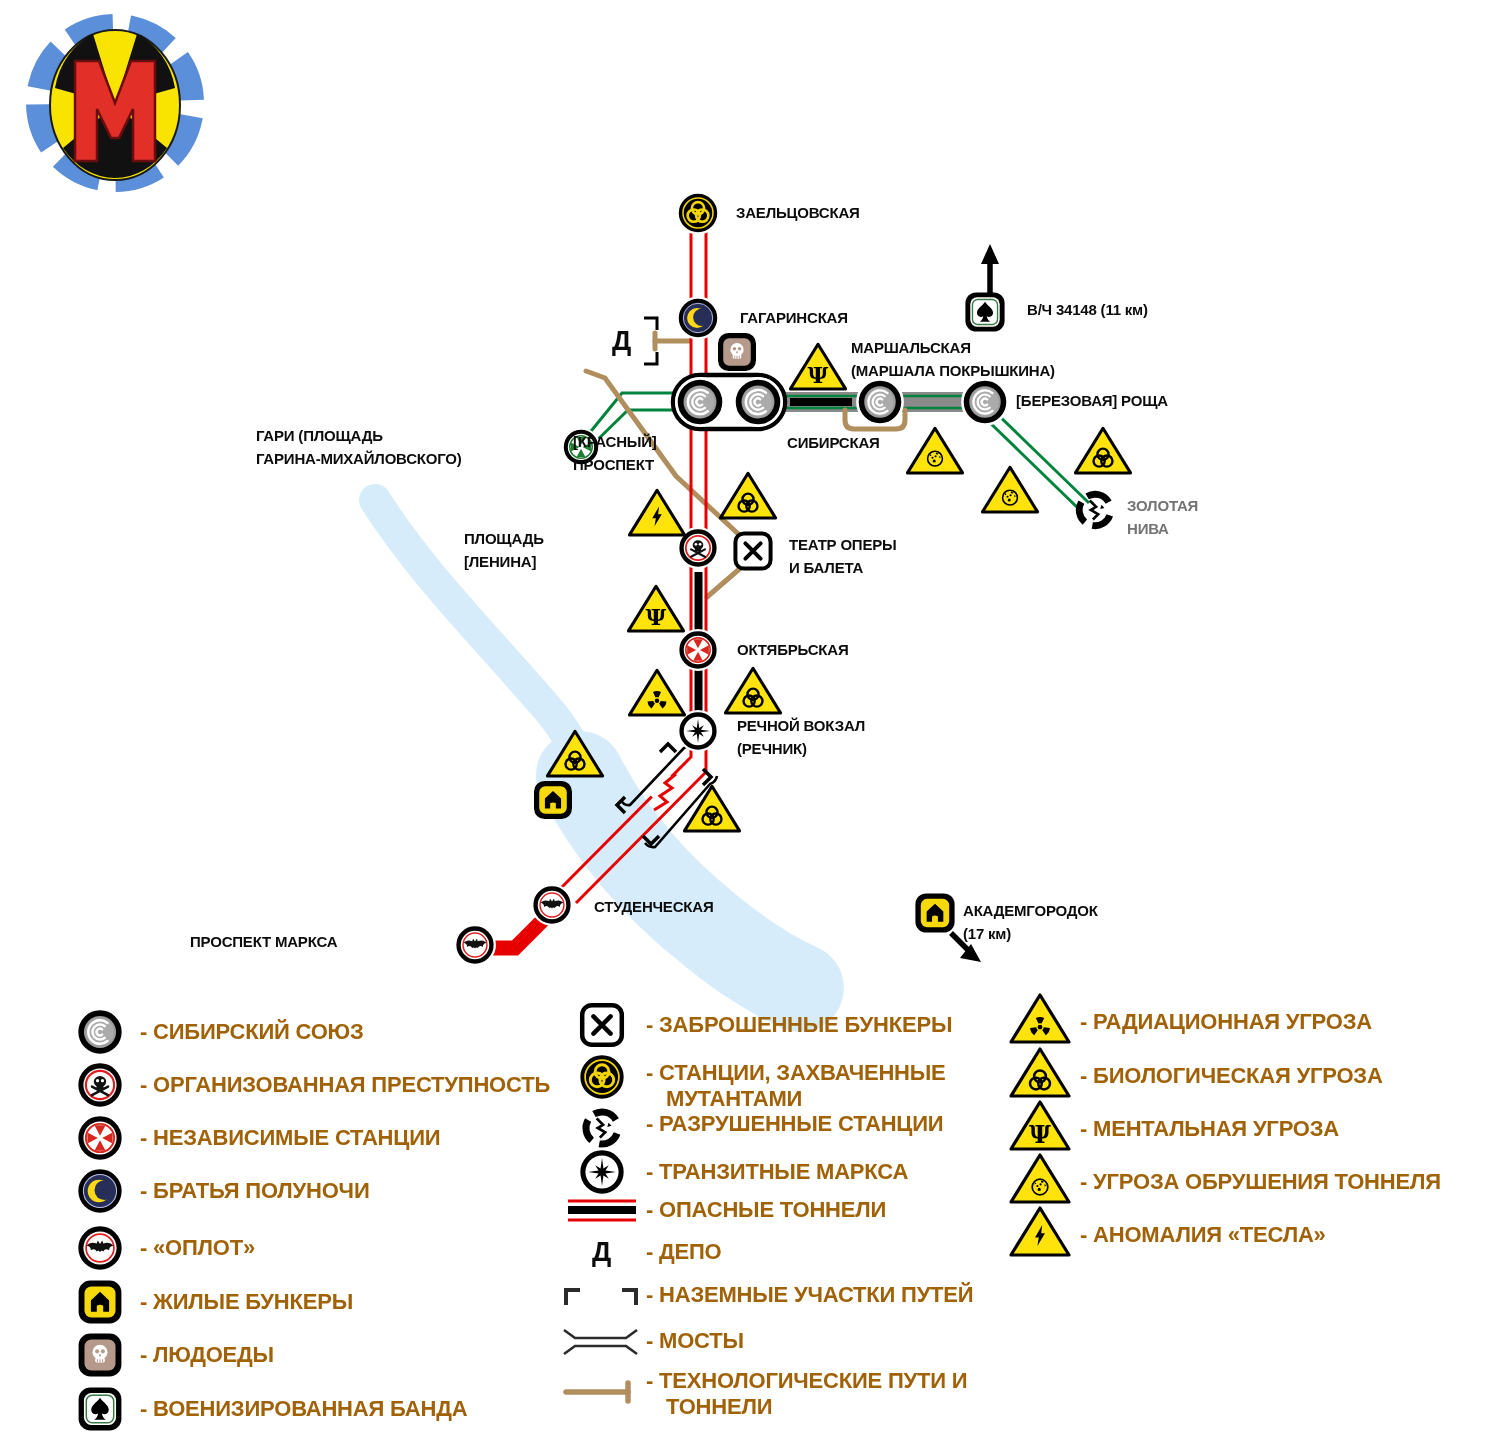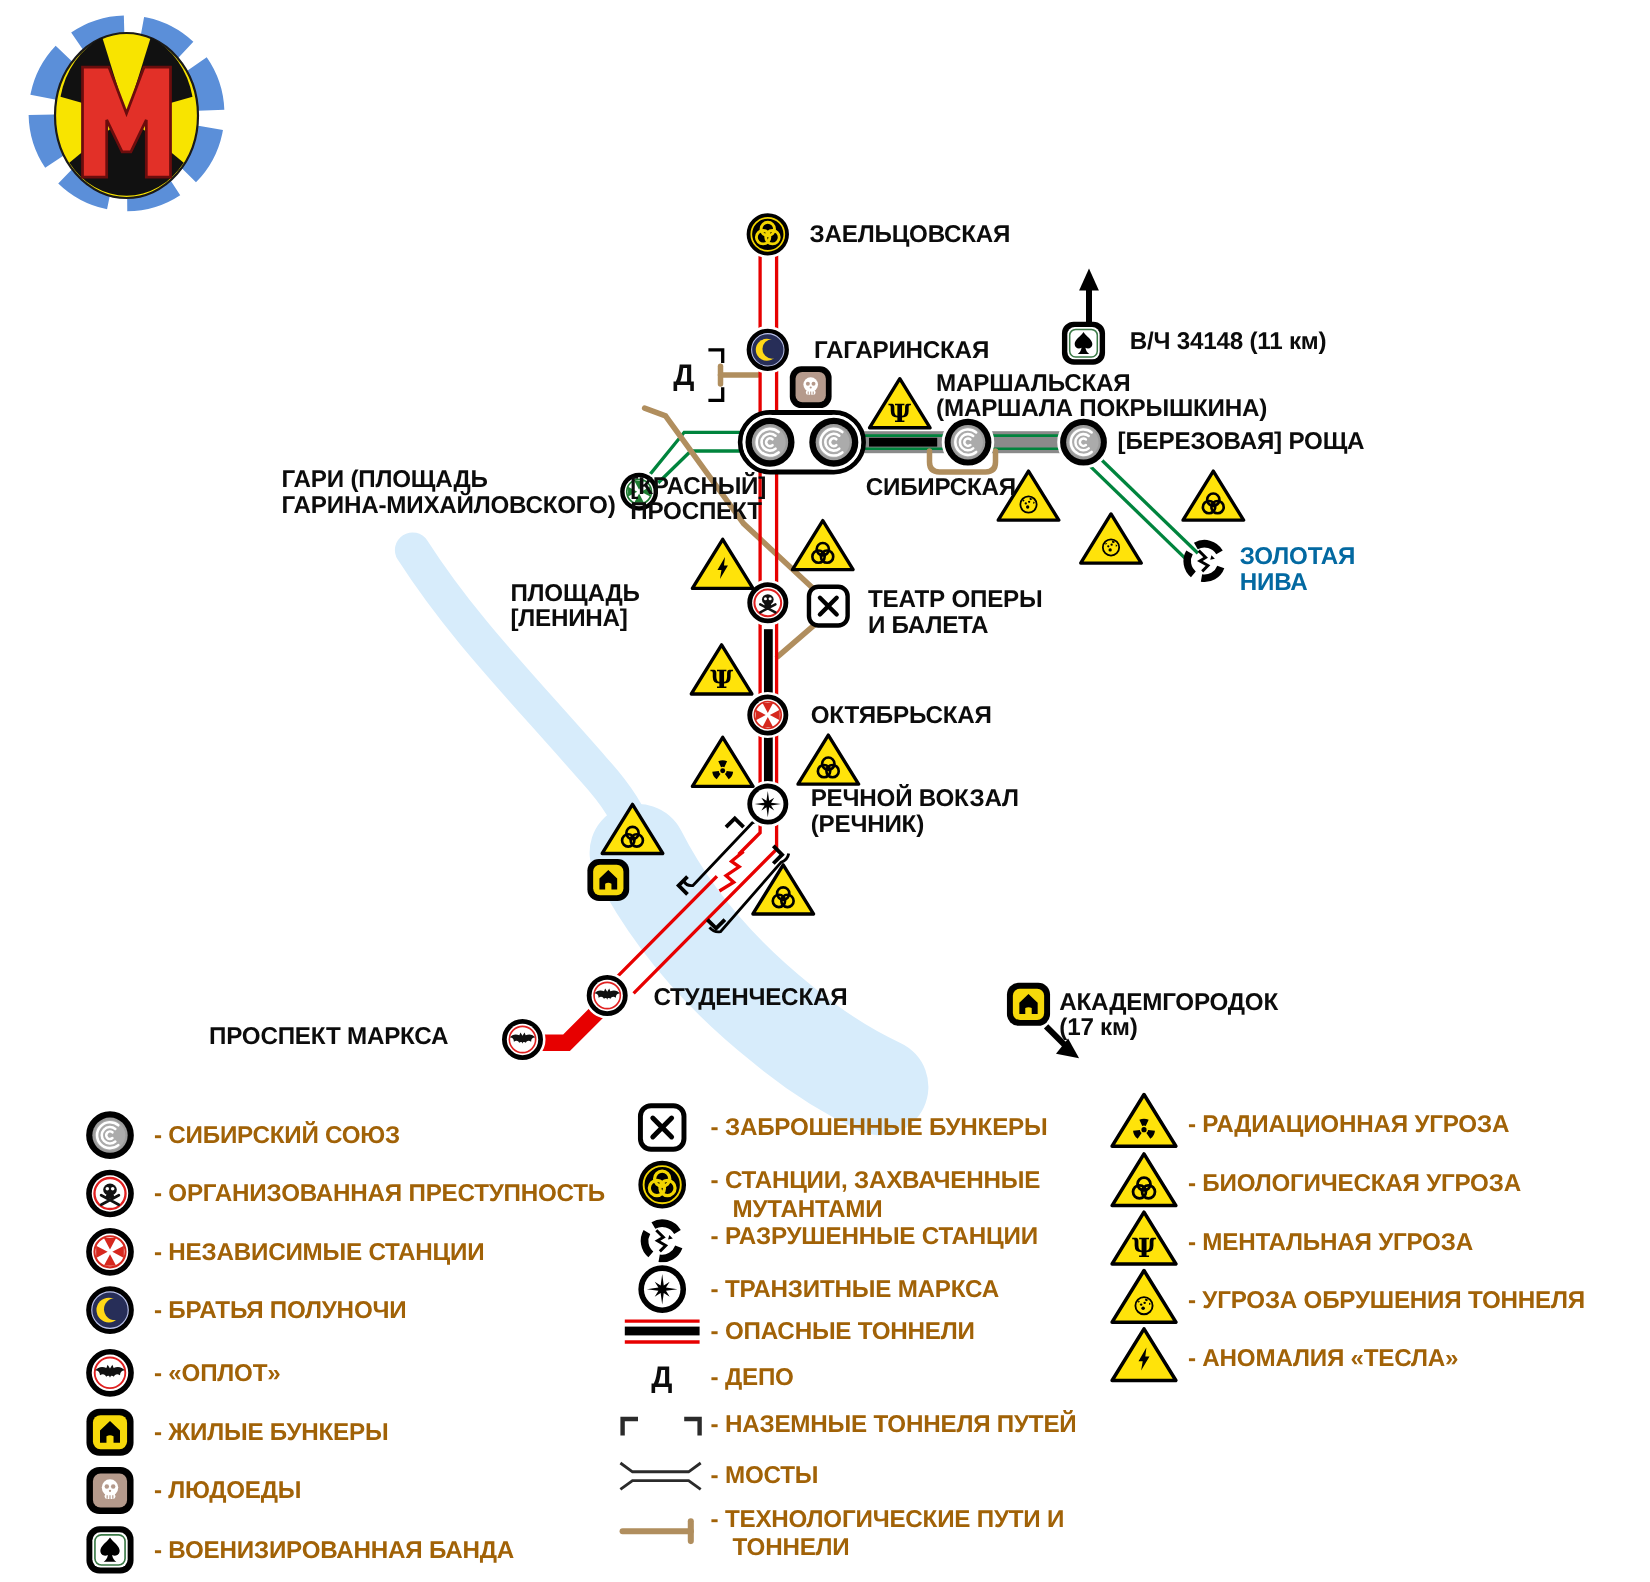--- a/index.html
+++ b/index.html
@@ -2,25 +2,25 @@
 <html><head>
 <meta charset="utf-8">
 <style>
   html,body{margin:0;padding:0;background:#fff}
   .canvas{position:relative;width:1500px;height:1438px;background:#ffffff;overflow:hidden;
           font-family:"Liberation Sans",sans-serif}
   .map{position:absolute;left:0;top:0}
   .logo{position:absolute;left:12px;top:6px}
   .title{position:absolute;left:215px;top:26px;width:1280px;text-align:center;color:#1a1c80;
          font-weight:700;font-size:53px;line-height:67px;letter-spacing:1px;white-space:nowrap}
-  .lbl{position:absolute;font-weight:700;font-size:22px;line-height:23px;color:#0c0c0c;
+  .lbl{position:absolute;font-weight:700;font-size:15px;line-height:23px;color:#0c0c0c;
        letter-spacing:-0.2px;white-space:nowrap}
   .lbl.center{}
   .lbl.right{text-align:left}
-  .lbl.gray{color:#0369a1}
+  .lbl.gray{color:#737373}
   .depot-letter{position:absolute;font-weight:700;font-size:27px;line-height:27px;color:#0c0c0c}
   .legend-label{position:absolute;font-weight:700;font-size:22px;line-height:26px;color:#a16207;
                 letter-spacing:-0.2px;white-space:nowrap}
   .legend-label.wrap{white-space:normal;padding-left:20px;text-indent:-20px}
   .licon{position:absolute}
 </style>
 </head>
 <body>
 
 <div class="canvas">
@@ -408,21 +408,21 @@
     <path d="M2,3 H70" stroke="#e70000" stroke-width="3" fill="none"></path>
     <rect x="2" y="8" width="68" height="8" fill="#000"></rect>
     <path d="M2,22 H70" stroke="#e70000" stroke-width="3" fill="none"></path>
   </svg>
   <div class="legend-label" style="left:646px;top:1197px">- ОПАСНЫЕ ТОННЕЛИ</div>
   <div class="depot-letter" style="left:592px;top:1239px">Д</div>
   <div class="legend-label" style="left:646px;top:1239px">- ДЕПО</div>
   <svg class="licon" style="left:562px;top:1284px" width="78" height="24" viewBox="0 0 78 24">
     <path d="M4,21 V6 H18 M60,6 H74 V21" fill="none" stroke="#2b2b2b" stroke-width="4"></path>
   </svg>
-  <div class="legend-label" style="left:646px;top:1282px">- НАЗЕМНЫЕ ТОННЕЛЯ ПУТЕЙ</div>
+  <div class="legend-label" style="left:646px;top:1282px">- НАЗЕМНЫЕ УЧАСТКИ ПУТЕЙ</div>
   <svg class="licon" style="left:562px;top:1328px" width="78" height="28" viewBox="0 0 78 28">
     <path d="M2,2 L13,10 H64 L75,2" fill="none" stroke="#2b2b2b" stroke-width="2.6"></path>
     <path d="M2,26 L13,18 H64 L75,26" fill="none" stroke="#2b2b2b" stroke-width="2.6"></path>
   </svg>
   <div class="legend-label" style="left:646px;top:1328px">- МОСТЫ</div>
   <svg class="licon" style="left:562px;top:1380px" width="78" height="24" viewBox="0 0 78 24">
     <path d="M4,12 H66" stroke="#b08e5e" stroke-width="5.5" fill="none" stroke-linecap="round"></path>
     <path d="M66,3 V21" stroke="#b08e5e" stroke-width="5.5" fill="none" stroke-linecap="round"></path>
   </svg>
   <div class="legend-label wrap" style="left:646px;top:1368px;width:310px">- ТЕХНОЛОГИЧЕСКИЕ ПУТИ И ТОННЕЛИ</div>

